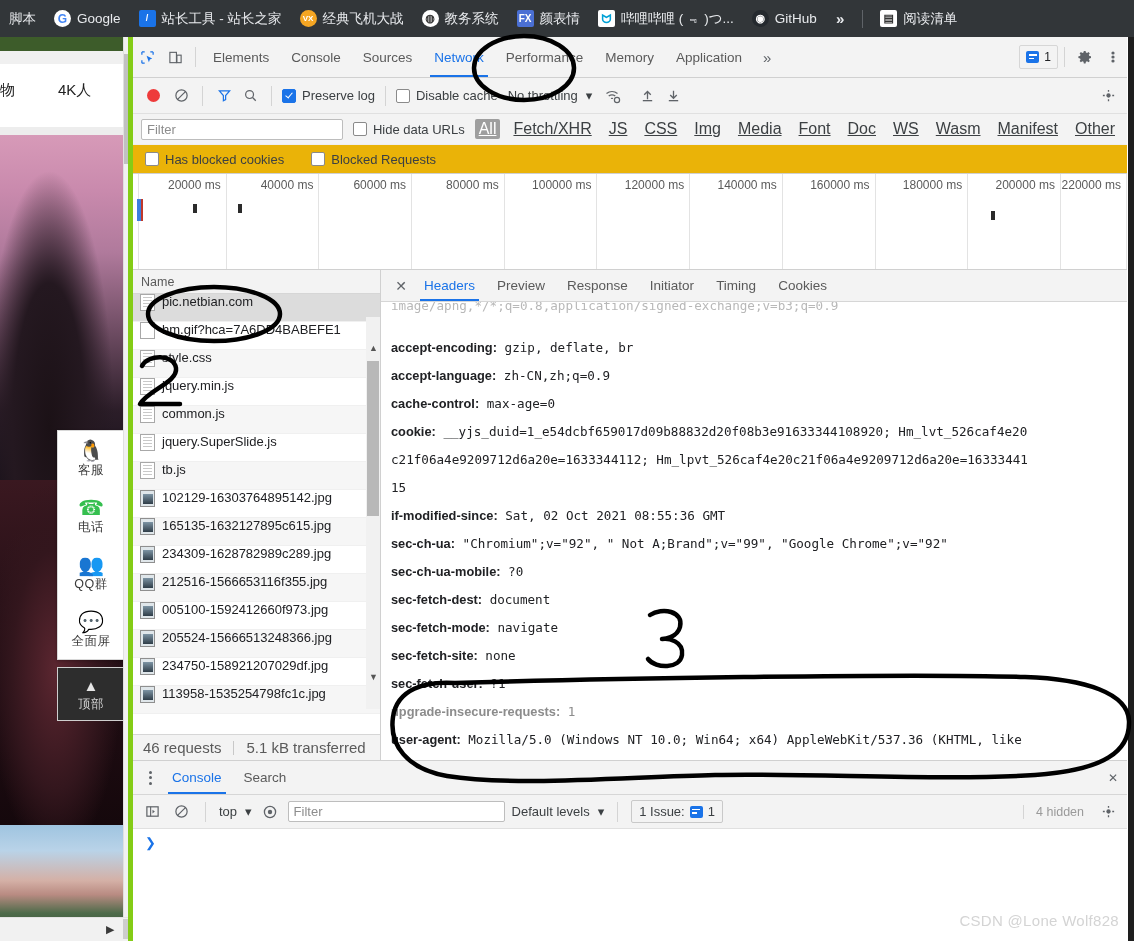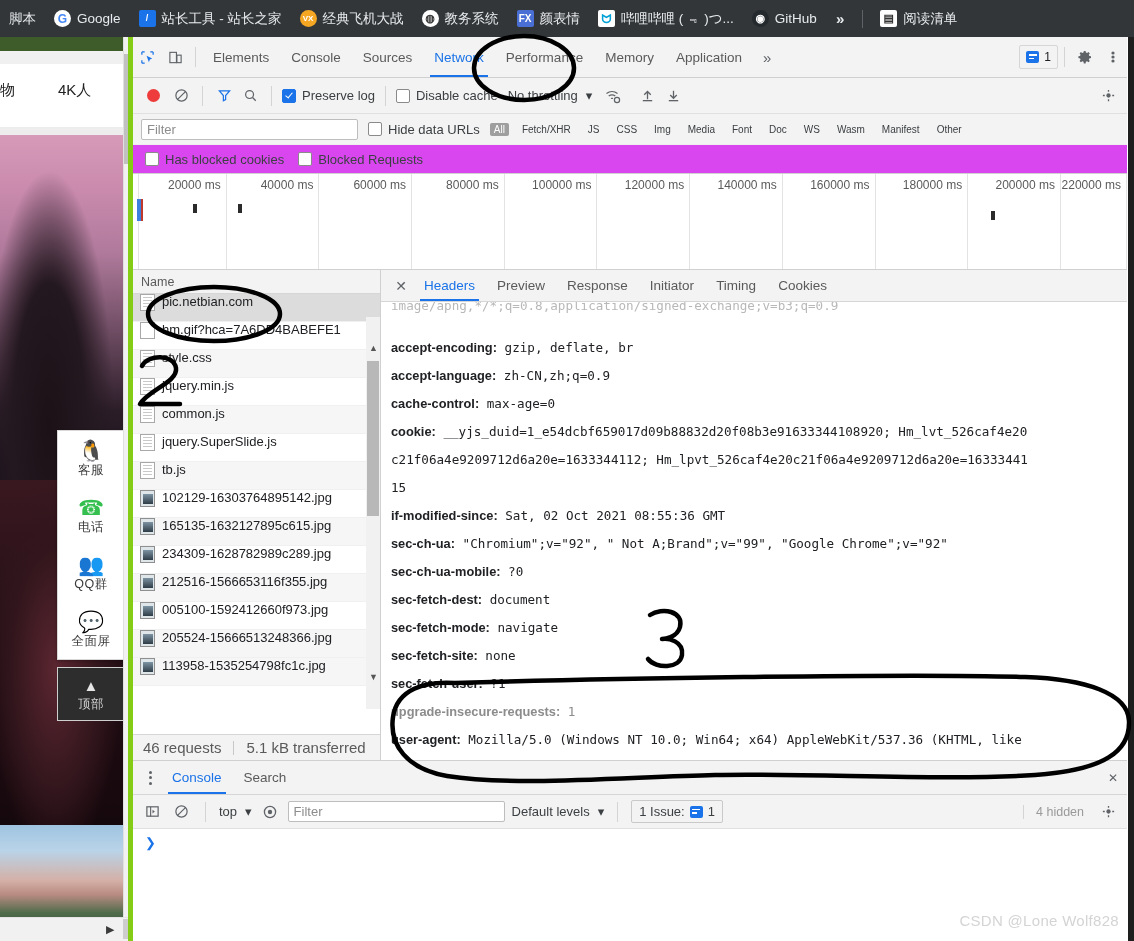--- a/index.html
+++ b/index.html
@@ -97,23 +97,23 @@
   .cbox{width:12px;height:12px;border:1px solid #8a8a8a;background:#fff;border-radius:2px;display:inline-block;flex:none;}
   .cbox.checked{background:#1a73e8;border-color:#1a73e8;position:relative;}
   .cbox.checked::after{content:"";position:absolute;left:3.5px;top:1px;width:3px;height:6px;border:solid #fff;border-width:0 1.6px 1.6px 0;transform:rotate(40deg);}
   .tb-label{display:flex;align-items:center;gap:6px;color:#3c4043;font-size:13px;white-space:nowrap;}
   .tb-drop{display:flex;align-items:center;gap:8px;color:#3c4043;font-size:13px;}
 
   
   #dt-filterrow{height:30px;background:#f3f3f3;border-bottom:1px solid #eee;display:flex;align-items:center;padding:0 8px;gap:10px;}
   #filter-input{width:205px;height:19px;border:1px solid #bdbdbd;background:#fff;border-radius:2px;
      color:#8d8d8d;font-size:13px;padding:0 5px;line-height:19px;}
-  .f-type{color:#3c4043;font-size:10px;padding:1px 4px;border-radius:2px;}
+  .f-type{color:#3c4043;font-size:16px;padding:1px 4px;border-radius:2px;text-decoration:underline;}
   .f-type.sel{background:#9e9e9e;color:#fff;}
-  #dt-blockedrow{height:28px;background:#d946ef;border-bottom:1px solid #d0d0d0;display:flex;align-items:center;padding:0 12px;gap:14px;}
+  #dt-blockedrow{height:28px;background:#eab308;border-bottom:1px solid #d0d0d0;display:flex;align-items:center;padding:0 12px;gap:27px;}
 
   
   #dt-overview{height:95px;background:#fff;border-bottom:1px solid #d0d0d0;position:relative;overflow:hidden;}
   #ov-ticks{position:absolute;left:0;top:0;width:100%;height:95px;display:flex;}
   .ov-cell{border-right:1px solid #e3e3e3;height:95px;position:relative;}
   .ov-cell span{position:absolute;right:5px;top:4px;color:#5a5a5a;font-size:12px;white-space:nowrap;}
   #ov-leftbar{position:absolute;left:4px;top:25px;width:4px;height:22px;background:#3b7fe0;}
   #ov-leftbar2{position:absolute;left:8px;top:25px;width:2px;height:22px;background:#c0392b;}
   .ov-blip{position:absolute;width:4px;height:9px;background:#2b2b2b;top:30px;}
 
@@ -497,20 +497,24 @@
           <span>212516-1566653116f355.jpg</span>
         </div>
         <div class="req-row">
           <span class="ricon img"></span>
           <span>005100-1592412660f973.jpg</span>
         </div>
         <div class="req-row alt">
           <span class="ricon img"></span>
           <span>205524-15666513248366.jpg</span>
         </div>
+        <div class="req-row">
+          <span class="ricon img"></span>
+          <span>234750-158921207029df.jpg</span>
+        </div>
         <div class="req-row alt">
           <span class="ricon img"></span>
           <span>113958-1535254798fc1c.jpg</span>
         </div>
         <div id="req-scrollbar">
           <div id="req-sb-up">▲</div>
           <div id="req-sb-thumb"></div>
           <div id="req-sb-down">▼</div>
         </div>
       </div>

